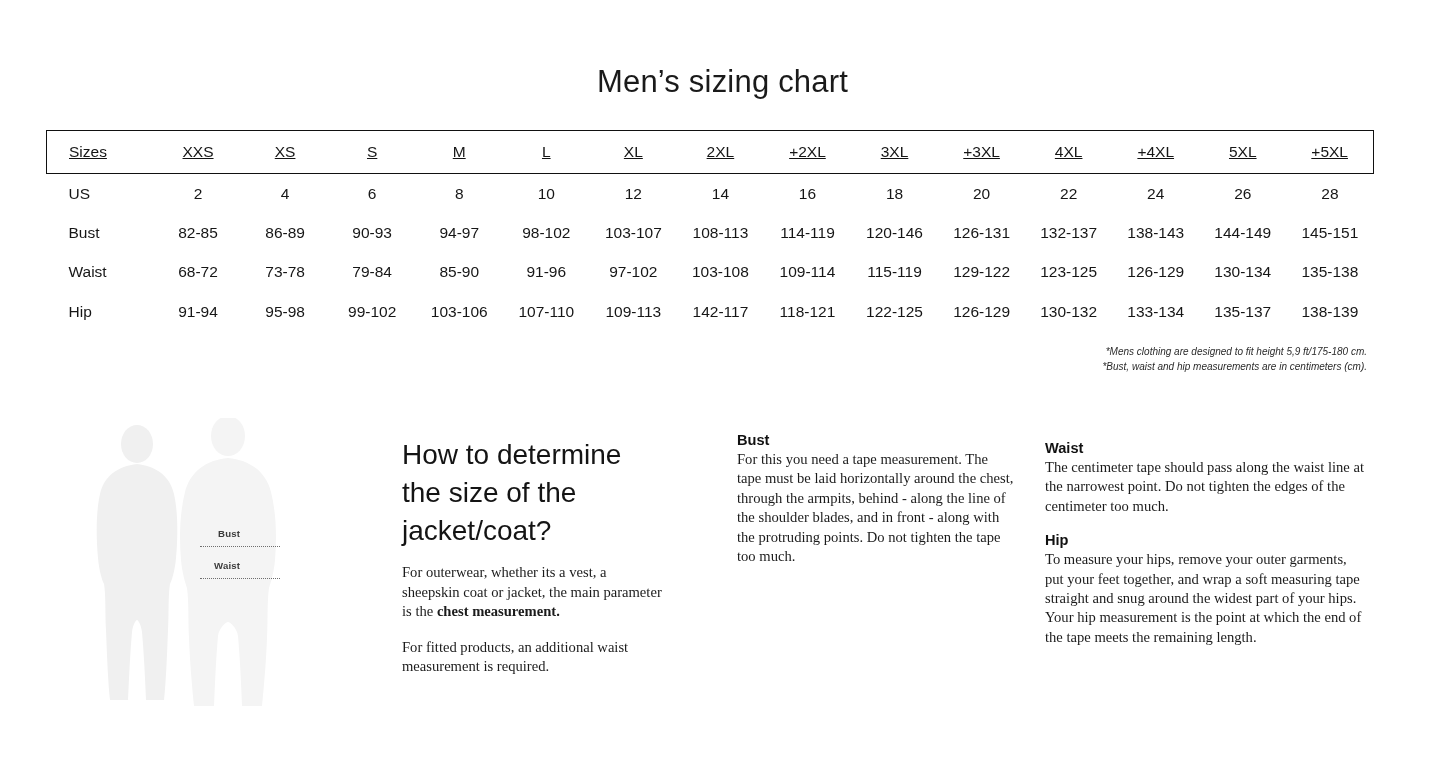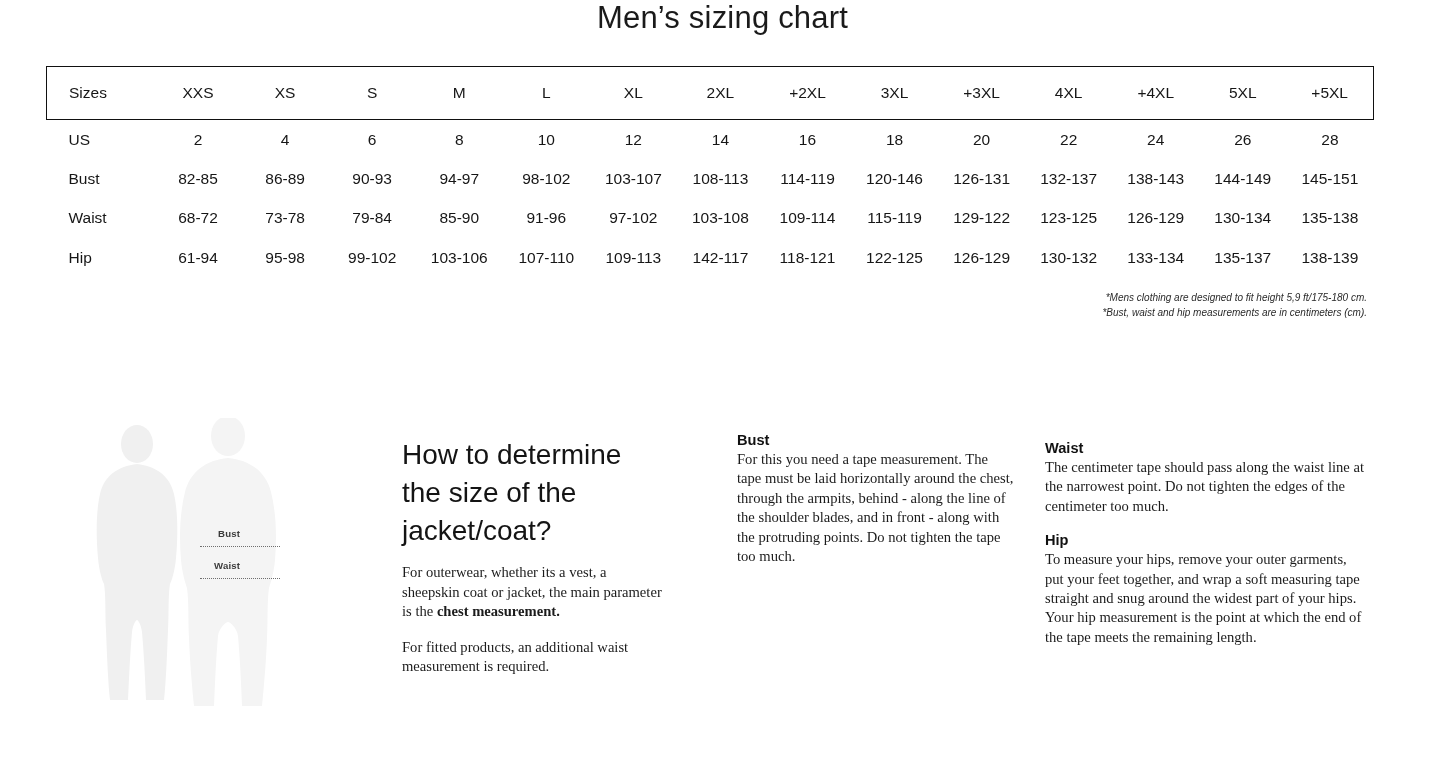--- a/index.html
+++ b/index.html
@@ -16,41 +16,43 @@
     overflow: hidden;
   }
 
   
   .page-title {
     text-align: center;
     font-size: 31px;
     font-weight: 400;
     letter-spacing: 0.2px;
     margin: 0;
+    padding-top: 64px;
     color: #1a1a1a;
   }
 
   
   .table-wrap {
     margin: 30px 44px 0 46px;
   }
   table.size-table {
     border-collapse: collapse;
     width: 1328px;
     table-layout: fixed;
   }
   table.size-table td, table.size-table th {
     text-align: center;
     font-weight: 400;
     font-size: 15.5px;
     color: #161616;
     padding: 0;
   }
   tr.header-row {
-    height: 53px;
+    height: 43px;
+    text-decoration: underline;
   }
   tr.header-row td, tr.header-row th {
     border-top: 1.6px solid #111;
     border-bottom: 1.6px solid #111;
     font-size: 15.5px;
   }
   tr.header-row td:first-child, tr.header-row th:first-child {
     border-left: 1.6px solid #111;
   }
   tr.header-row td:last-child, tr.header-row th:last-child {
@@ -232,21 +234,21 @@
         <td>115-119</td>
         <td>129-122</td>
         <td>123-125</td>
         <td>126-129</td>
         <td>130-134</td>
         <td>135-138</td>
       </tr>
 
       <tr class="data-row">
         <td class="row-label">Hip</td>
-        <td>61-94</td>
+        <td>91-94</td>
         <td>95-98</td>
         <td>99-102</td>
         <td>103-106</td>
         <td>107-110</td>
         <td>109-113</td>
         <td>142-117</td>
         <td>118-121</td>
         <td>122-125</td>
         <td>126-129</td>
         <td>130-132</td>

